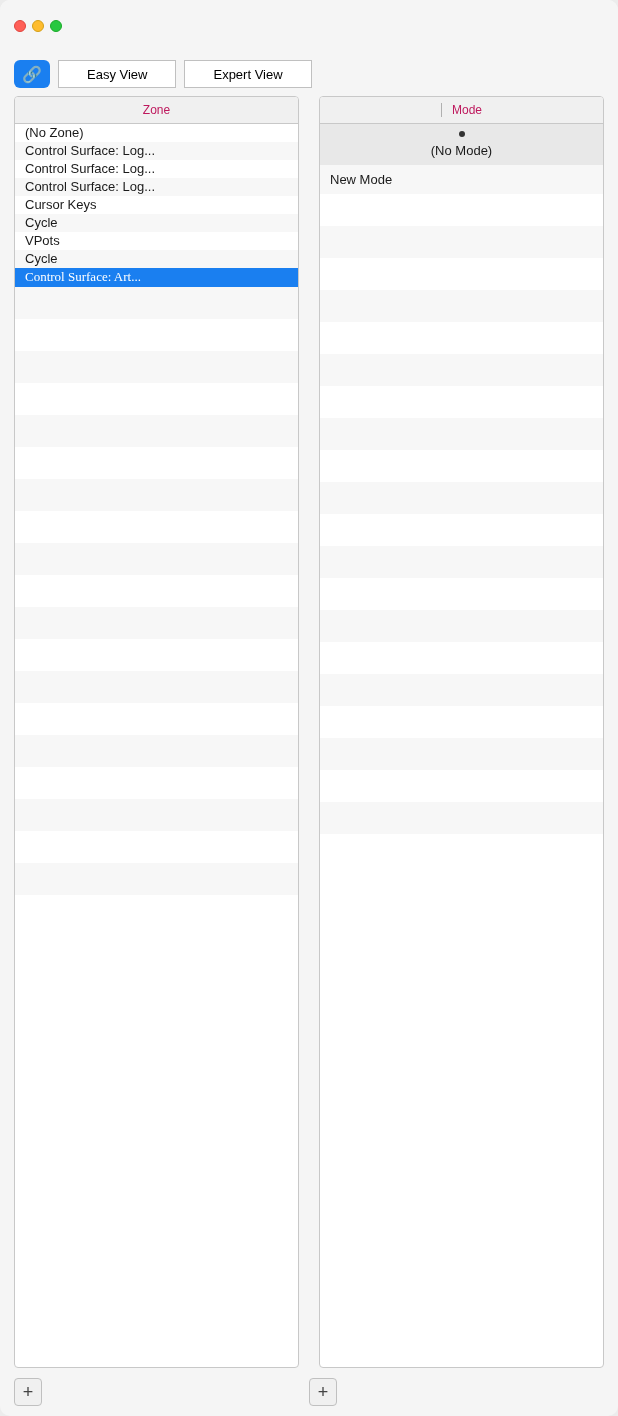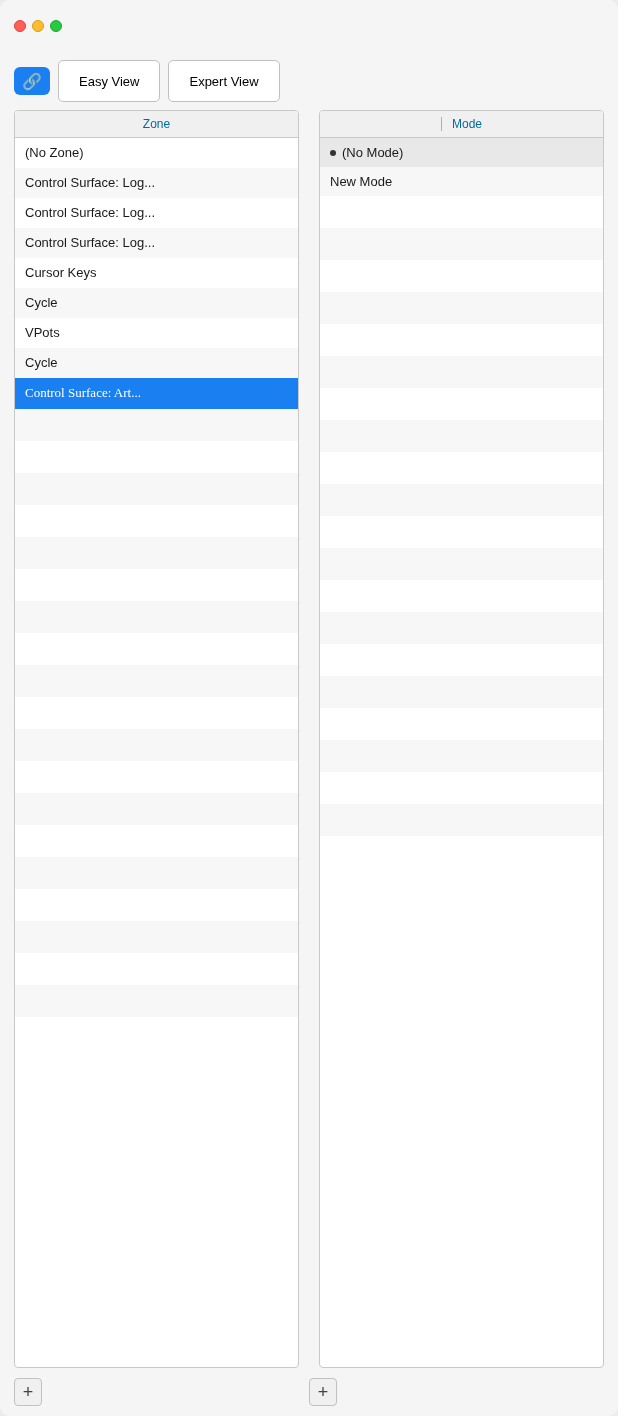--- a/index.html
+++ b/index.html
@@ -75,25 +75,25 @@
     }
 
     .link-icon {
       color: white;
       font-size: 16px;
     }
 
     .view-button {
       background: transparent;
       border: 1px solid #c0c0c0;
-      border-radius: 5px;
-      padding: 3px 20px;
+      border-radius: 0;
+      padding: 3px 28px;
       font-size: 13px;
       cursor: pointer;
-      height: 42px;
+      height: 28px;
       background: white;
     }
 
     .view-button.active {
       background: white;
       font-weight: 500;
     }
 
     .content-area {
       display: flex;
@@ -115,21 +115,21 @@
 
     .panel-left {
       margin-right: 10px;
     }
 
     .panel-header {
       background: #f0f0f0;
       border-bottom: 1px solid #c8c8c8;
       padding: 6px 10px;
       font-size: 12px;
-      color: #0369a1;
+      color: #be185d;
       text-align: center;
       flex-shrink: 0;
     }
 
     .panel-right .panel-header {
       display: flex;
       align-items: center;
       justify-content: center;
       gap: 0;
     }
@@ -143,21 +143,21 @@
       margin-right: 10px;
     }
 
     .zone-list {
       flex: 1;
       overflow-y: auto;
       overflow-x: hidden;
     }
 
     .list-item {
-      padding: 7px 10px;
+      padding: 1px 10px;
       font-size: 13px;
       cursor: pointer;
       user-select: none;
       border-bottom: 1px solid transparent;
     }
 
     .list-item:nth-child(even) {
       background: #f7f7f7;
     }
 
@@ -189,20 +189,21 @@
     .mode-item:nth-child(even) {
       background: #f7f7f7;
     }
 
     .mode-item:nth-child(odd) {
       background: #ffffff;
     }
 
     .mode-item.selected-mode {
       background: #e8e8e8;
+      flex-direction: column;
     }
 
     .mode-dot {
       width: 6px;
       height: 6px;
       border-radius: 50%;
       background: #333;
       flex-shrink: 0;
     }
 

